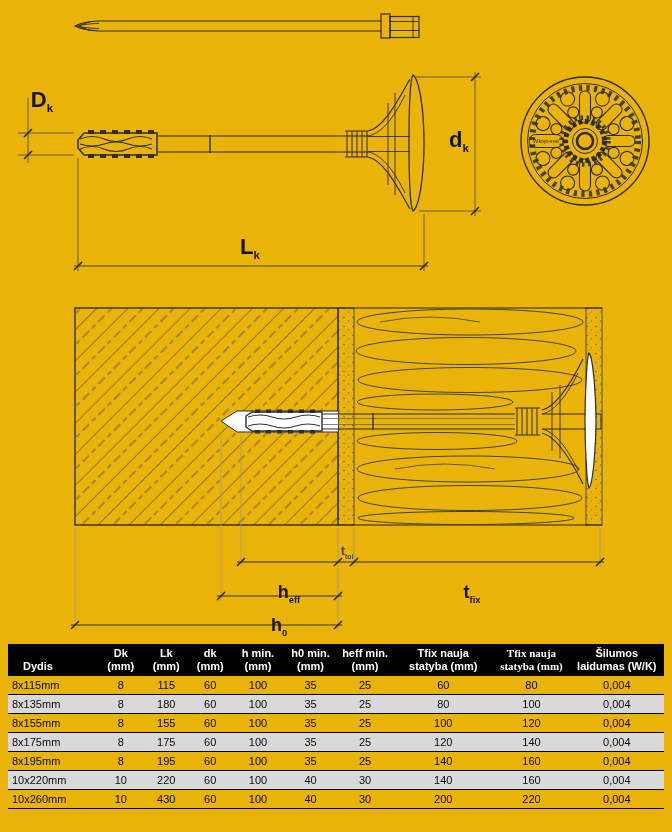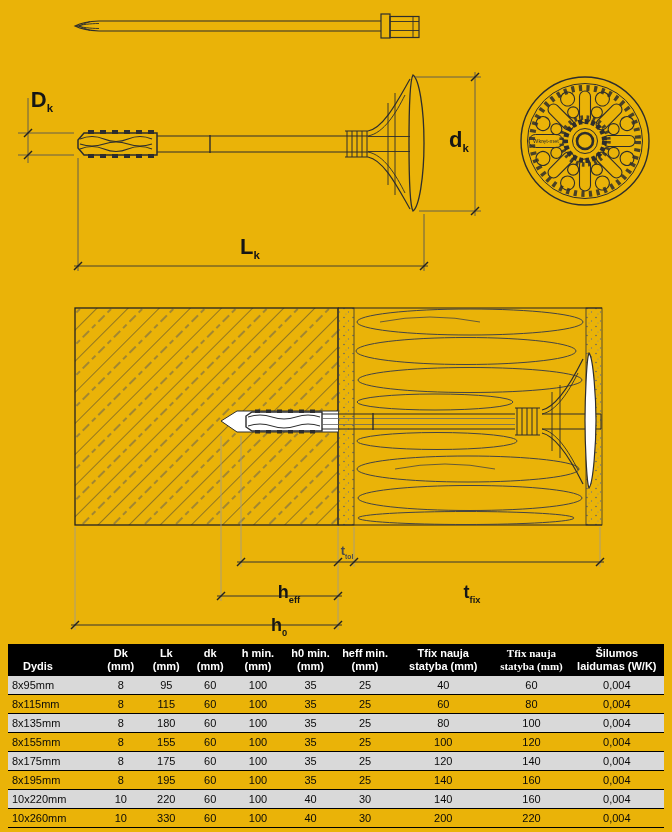--- a/index.html
+++ b/index.html
@@ -315,32 +315,20 @@
             <div>Tfix nauja</div>
             <div>statyba (mm)</div>
           </th>
           <th style="width: 14.7%;">
             <div>Šilumos</div>
             <div>laidumas (W/K)</div>
           </th>
         </tr>
       </thead>
   <tbody>
-        <tr class="alt">
-          <td class="col-first">8x95mm</td>
-          <td>8</td>
-          <td>95</td>
-          <td>60</td>
-          <td>100</td>
-          <td>35</td>
-          <td>25</td>
-          <td>40</td>
-          <td>60</td>
-          <td>0,004</td>
-        </tr>
         <tr>
           <td class="col-first">8x115mm</td>
           <td>8</td>
           <td>115</td>
           <td>60</td>
           <td>100</td>
           <td>35</td>
           <td>25</td>
           <td>60</td>
           <td>80</td>
@@ -402,21 +390,21 @@
           <td>100</td>
           <td>40</td>
           <td>30</td>
           <td>140</td>
           <td>160</td>
           <td>0,004</td>
         </tr>
         <tr>
           <td class="col-first">10x260mm</td>
           <td>10</td>
-          <td>330</td>
+          <td>430</td>
           <td>60</td>
           <td>100</td>
           <td>40</td>
           <td>30</td>
           <td>200</td>
           <td>220</td>
           <td>0,004</td>
         </tr>
       </tbody>
 </table>

